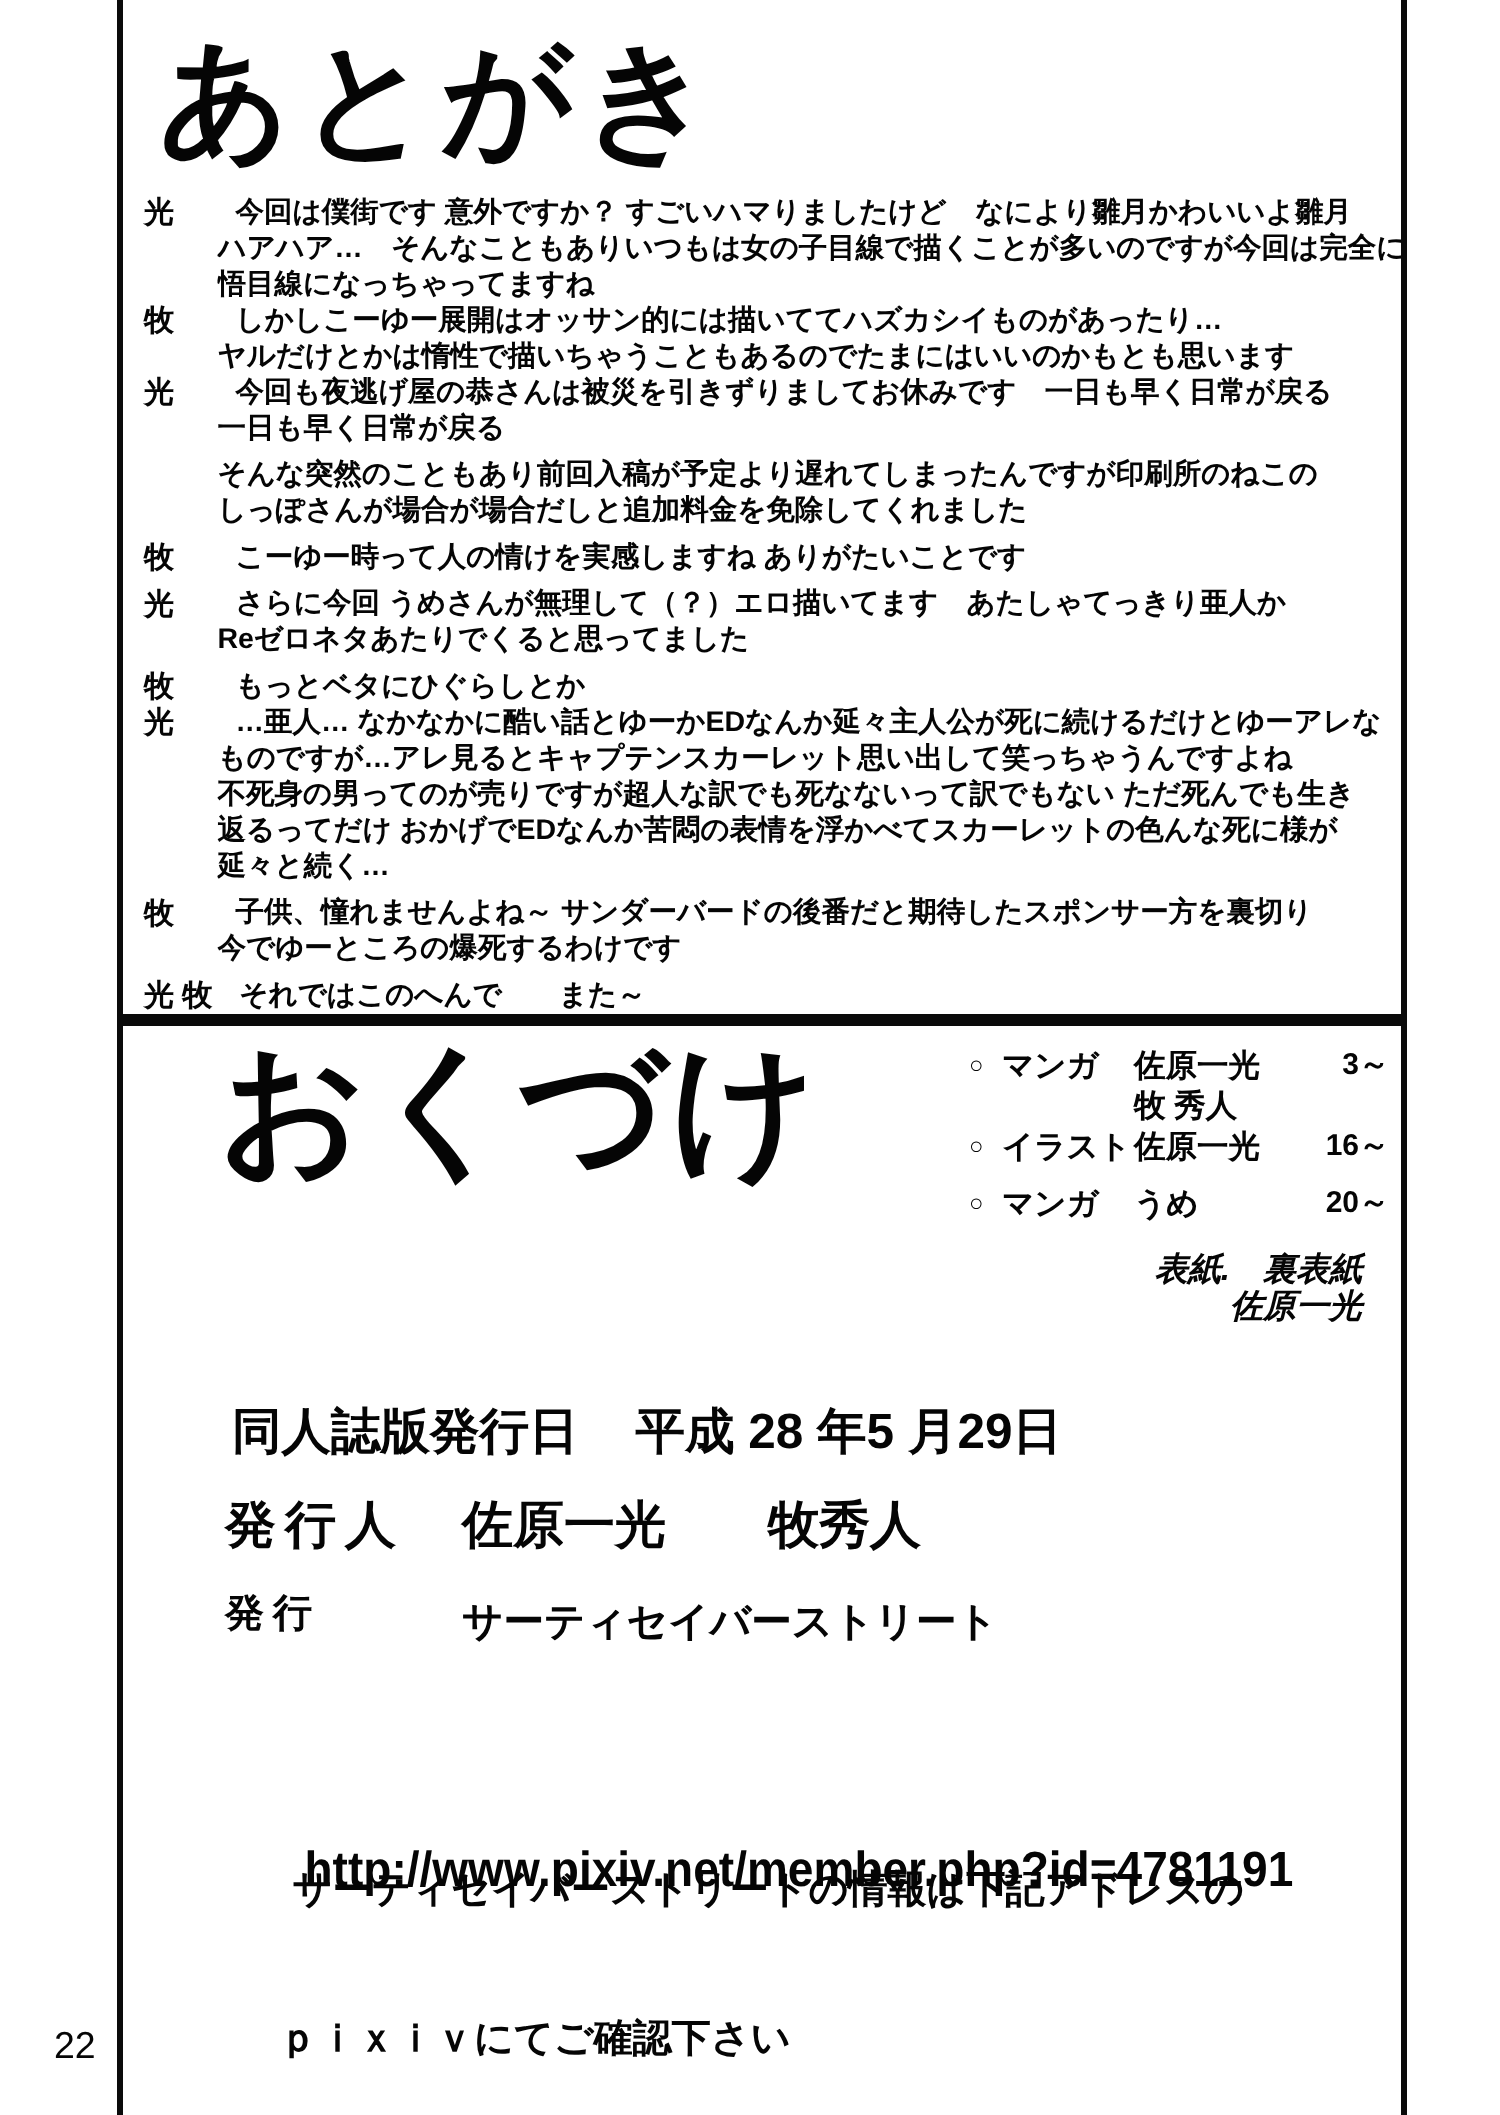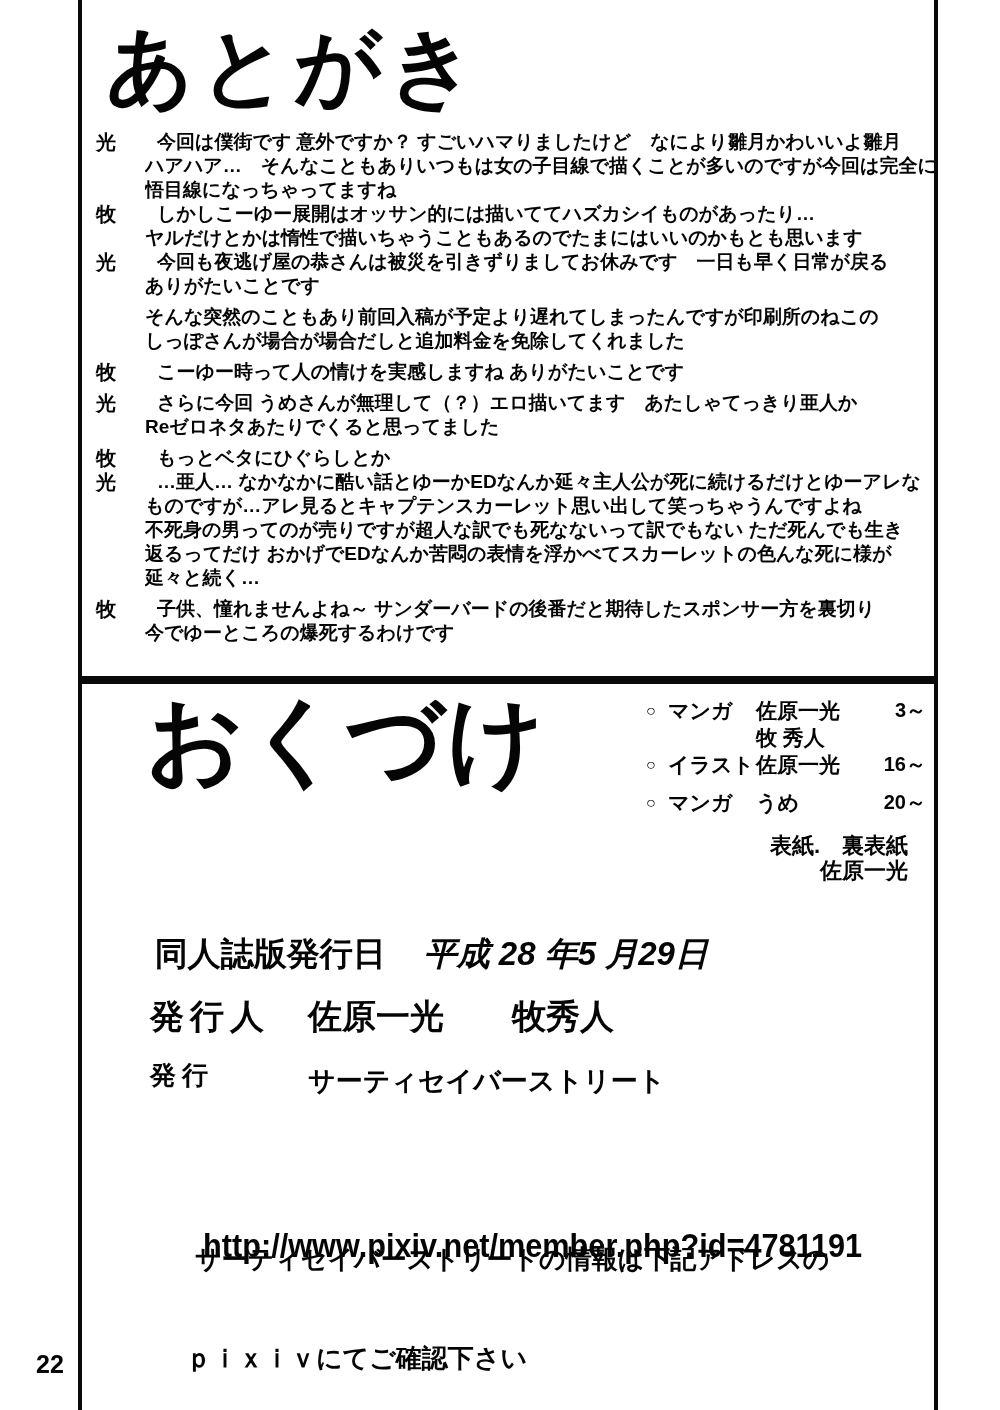--- a/index.html
+++ b/index.html
@@ -45,45 +45,45 @@
     font-size:96px; line-height:100px; font-weight:bold;
     letter-spacing:2px; white-space:nowrap;
   }
   .credits { position:absolute; left:564px; top:13px; width:282px; }
   .credit-row { display:flex; align-items:flex-start; height:27px; line-height:27px; font-size:21px; font-weight:bold; white-space:pre; }
   .credit-row.gap { margin-top:11px; }
   .credit-row .marker { flex:0 0 22px; font-size:16px; }
   .credit-row .role   { flex:0 0 88px; }
   .credit-row .cname  { flex:1 1 auto; }
   .credit-row .cpages { flex:0 0 auto; text-align:right; padding-right:2px; font-size:20px; }
-  .cover-block { margin-top:17px; text-align:right; padding-right:20px; font-size:22px; font-weight:bold; line-height:25px; white-space:pre; }
+  .cover-block { margin-top:17px; text-align:right; padding-right:20px; font-size:22px; font-weight:bold; line-height:25px; white-space:pre;font-style:italic; }
 
   .issue-row { position:absolute; left:36px; top:210px; font-size:33px; font-weight:bold; white-space:pre; }
-  .issue-row .issue-date { margin-left:38px;font-style:italic; }
+  .issue-row .issue-date { margin-left:38px; }
 
   .pub-label   { position:absolute; left:68px;  top:310px; font-size:34px; font-weight:bold; letter-spacing:6px; white-space:pre; }
   .pub-names   { position:absolute; left:226px; top:310px; font-size:34px; font-weight:bold; white-space:pre; }
   .circle-label{ position:absolute; left:68px;  top:374px; font-size:26px; font-weight:bold; letter-spacing:6px; white-space:pre; }
   .circle-name { position:absolute; left:226px; top:379px; font-size:27px; font-weight:bold; white-space:pre; }
 
   .pixiv-note {
     position:absolute; left:104px; top:478px;
     font-family:"Liberation Serif", serif;
     font-size:26px; font-weight:bold; line-height:33px; white-space:pre;
   }
   .pixiv-note .n1 { text-indent:9px; display:block;margin-top:15px; }
   .pixiv-note .n2 { display:block; }
   .site-url {
     position:absolute; left:121px; top:543px;
     font-size:33px; font-weight:bold; white-space:pre;
     transform:scaleX(0.93); transform-origin:left top;
     letter-spacing:0px;
   }
 
-  .page-number { position:absolute; left:36px; top:1350px; font-size:25px; font-weight:bold; }
+  .page-number { position:absolute; left:36px; top:1350px; font-size:25px; font-weight:normal; }
 </style>
 </head>
 <body>
 
 <div class="vline left"></div>
 <div class="vline right"></div>
 <div class="hdivider"></div>
 
 <div class="afterword">
   <h1 class="aw-title">あとがき</h1>
@@ -107,21 +107,21 @@
       <div class="dlg-row">
         <span class="spk"></span>
         <span class="txt">ヤルだけとかは惰性で描いちゃうこともあるのでたまにはいいのかもとも思います</span>
       </div>
       <div class="dlg-row turn">
         <span class="spk">光</span>
         <span class="txt">今回も夜逃げ屋の恭さんは被災を引きずりましてお休みです　一日も早く日常が戻る</span>
       </div>
       <div class="dlg-row">
         <span class="spk"></span>
-        <span class="txt">ありがたいことです</span>
+        <span class="txt">一日も早く日常が戻る</span>
       </div>
       <div class="dlg-row gap">
         <span class="spk"></span>
         <span class="txt">そんな突然のこともあり前回入稿が予定より遅れてしまったんですが印刷所のねこの</span>
       </div>
       <div class="dlg-row">
         <span class="spk"></span>
         <span class="txt">しっぽさんが場合が場合だしと追加料金を免除してくれました</span>
       </div>
       <div class="dlg-row gap turn">
@@ -160,20 +160,24 @@
         <span class="spk"></span>
         <span class="txt">延々と続く…</span>
       </div>
       <div class="dlg-row gap turn">
         <span class="spk">牧</span>
         <span class="txt">子供、憧れませんよね～ サンダーバードの後番だと期待したスポンサー方を裏切り</span>
       </div>
       <div class="dlg-row">
         <span class="spk"></span>
         <span class="txt">今でゆーところの爆死するわけです</span>
+      </div>
+      <div class="dlg-row gap turn">
+        <span class="spk">光 牧</span>
+        <span class="txt">それではこのへんで　　また～</span>
       </div>
     </div>
 </div>
 
 <div class="colophon">
   <h1 class="co-title">おくづけ</h1>
 
   <div class="credits">
 
     <div class="credit-row"><span class="marker">○</span><span class="role">マンガ</span><span class="cname">佐原一光</span><span class="cpages">3～</span></div>

